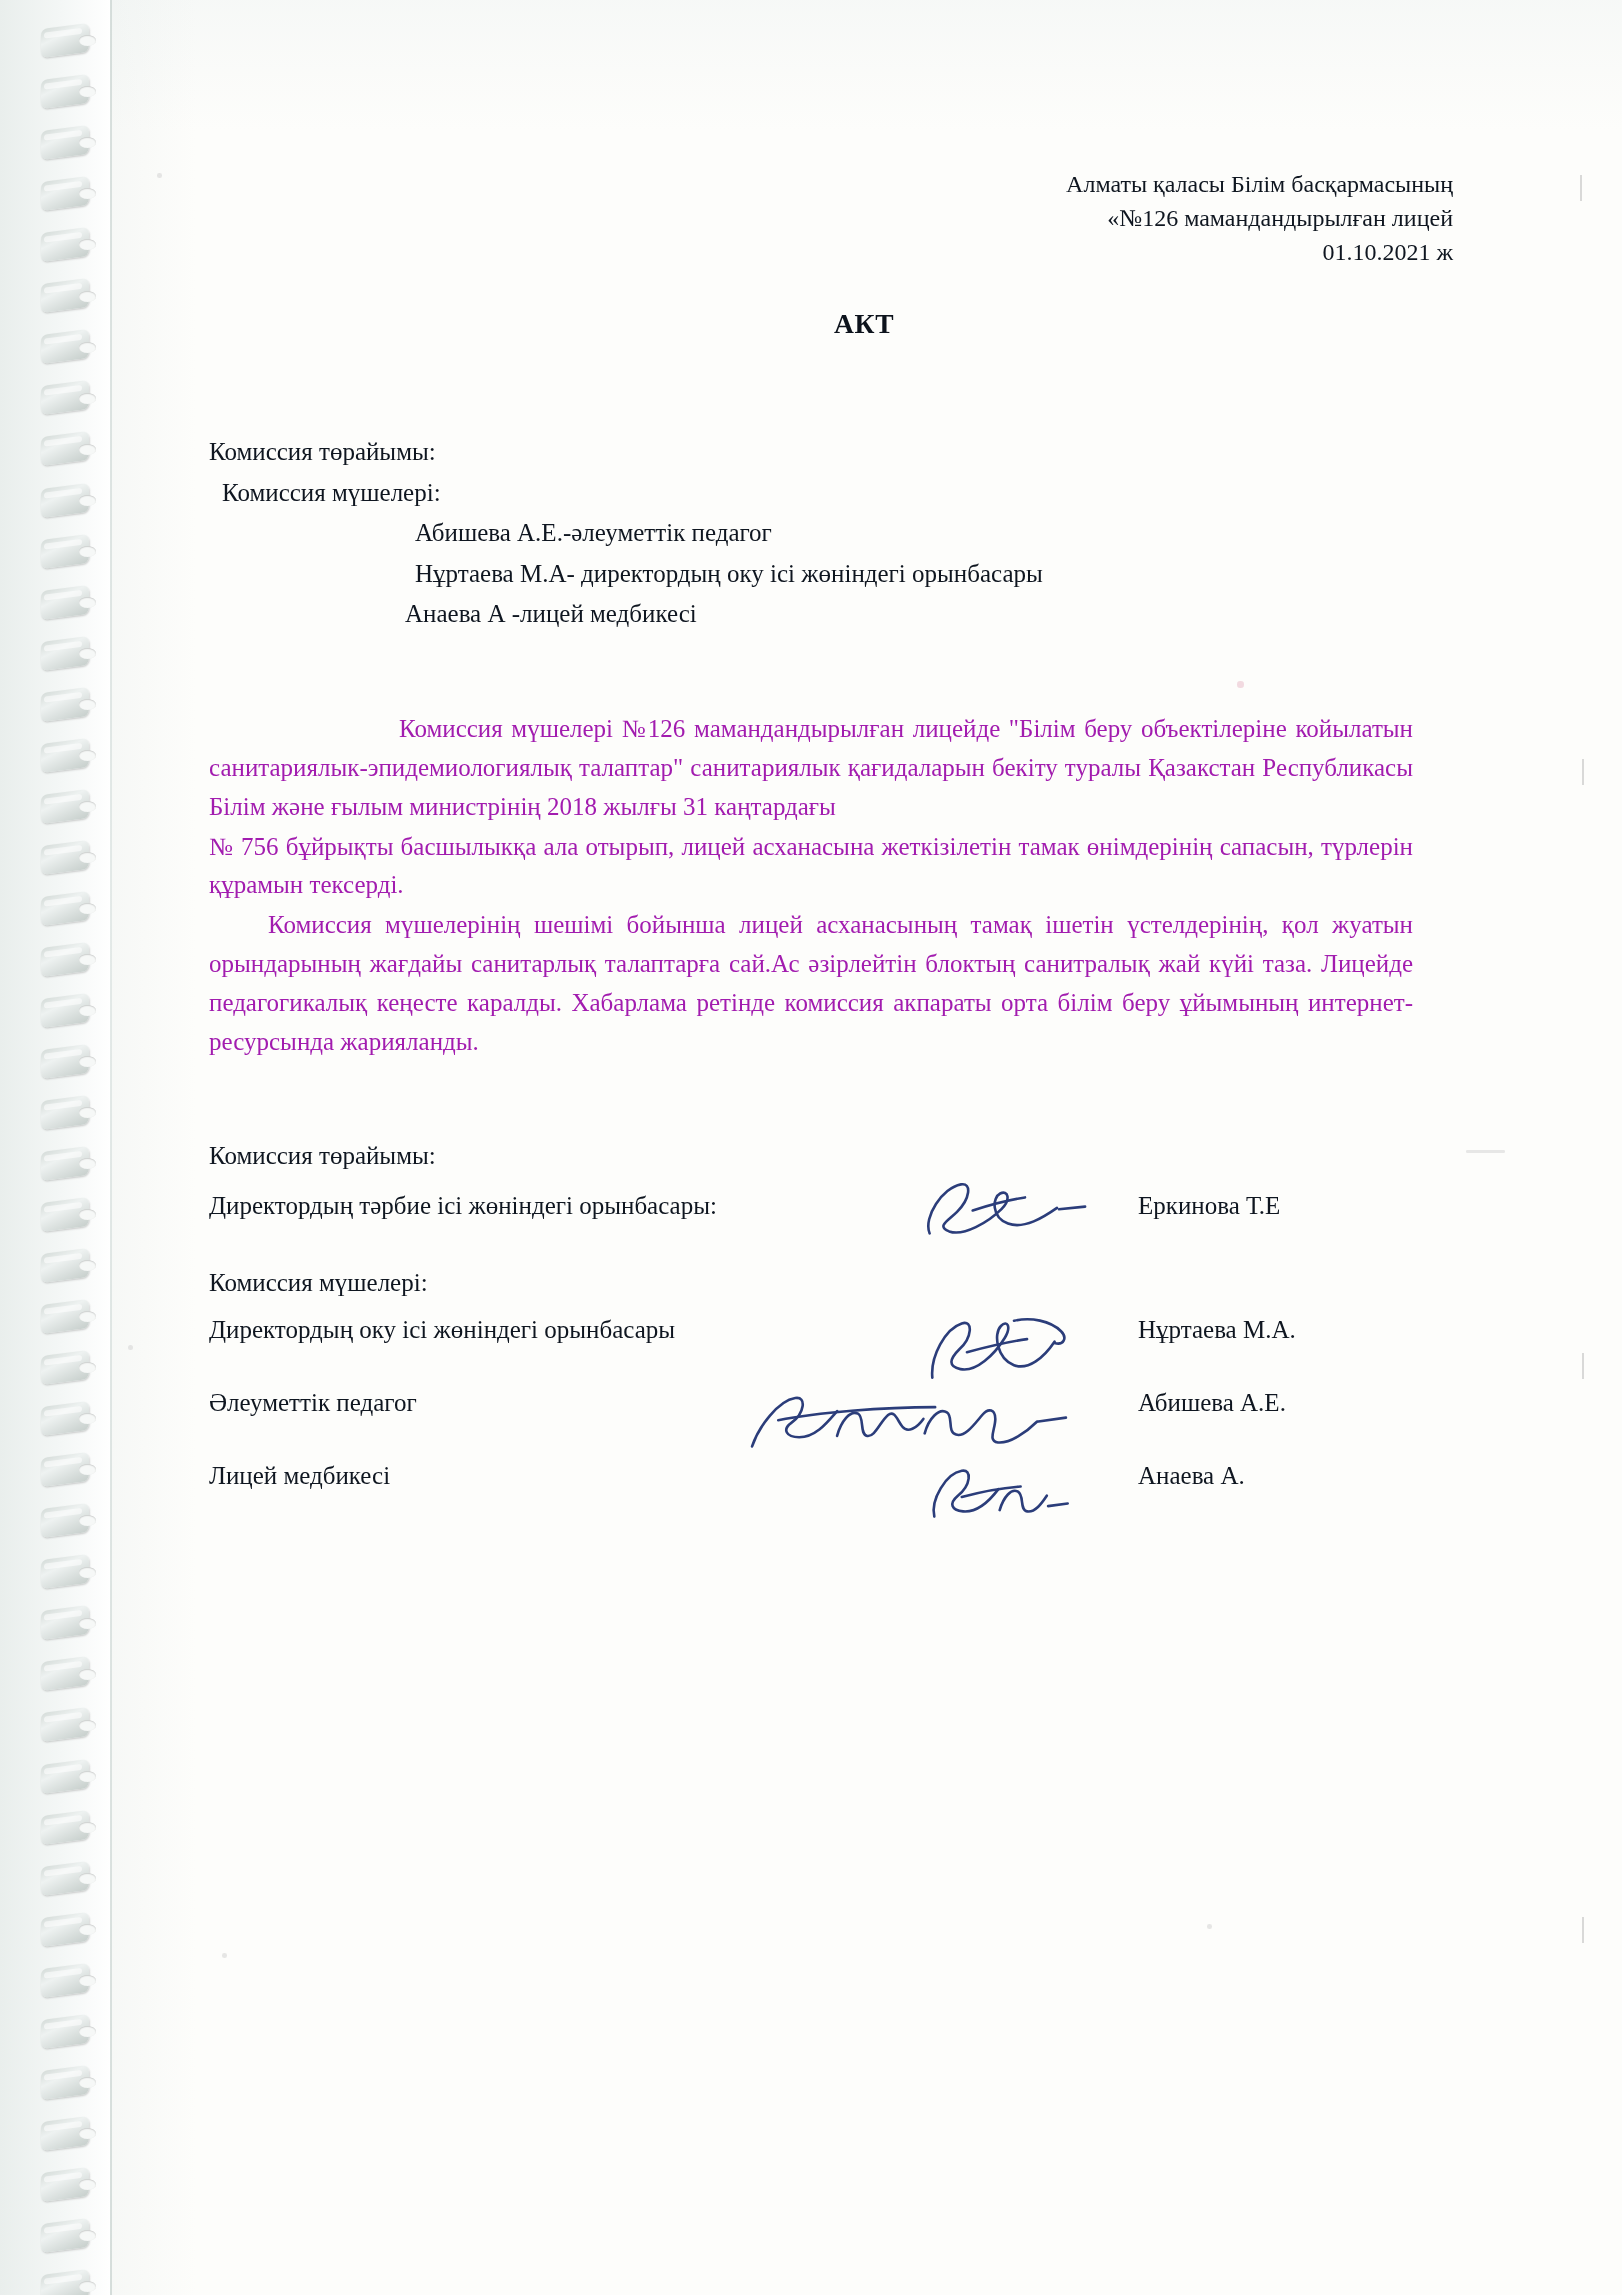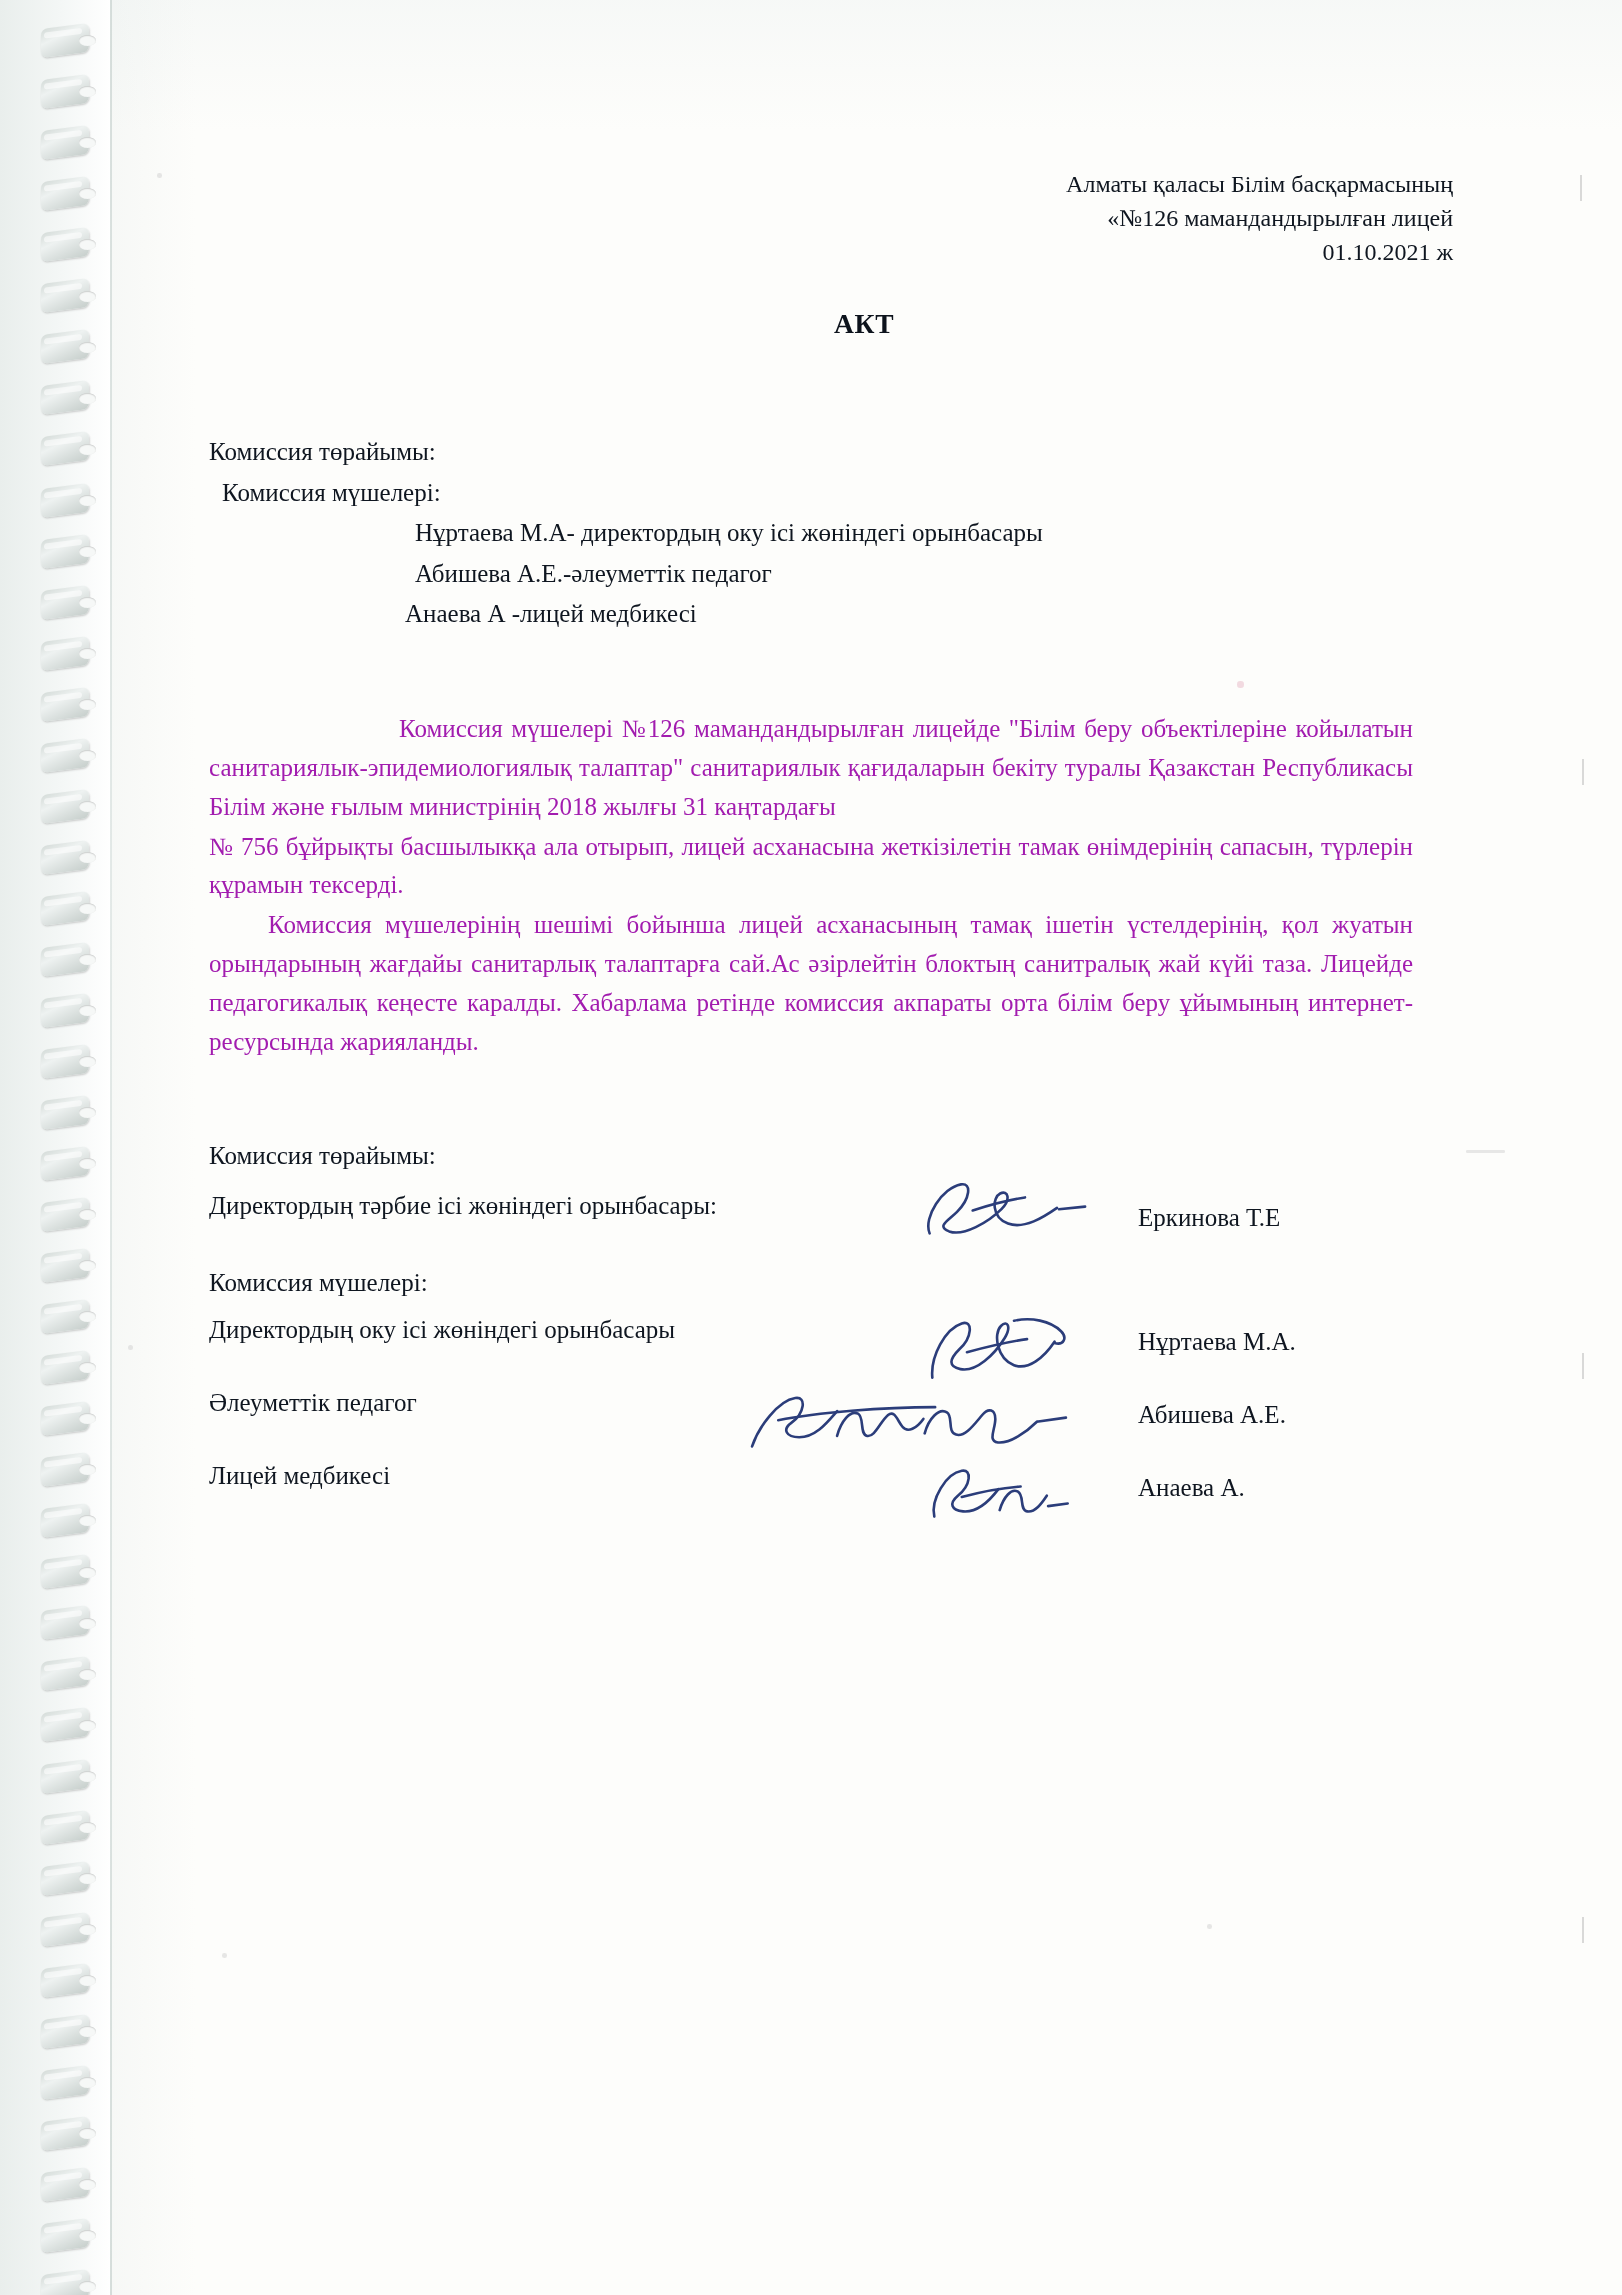--- a/index.html
+++ b/index.html
@@ -141,21 +141,21 @@
   }
   .sign-role {
     position: absolute;
     left: 0;
     top: 0;
     white-space: nowrap;
   }
   .sign-name {
     position: absolute;
     left: 929px;
-    top: 12px;
+    top: 0;
     white-space: nowrap;
   }
   .sign-head-label {
     margin-bottom: 22px;
   }
   .sign-members-label {
     margin: 3.9px 0 19.6px 0;
   }
 
   
@@ -287,22 +287,22 @@
       <div>Алматы қаласы Білім басқармасының</div>
       <div>«№126 мамандандырылған лицей</div>
       <div>01.10.2021 ж</div>
     </div>
 
     <div class="doc-title">АКТ</div>
 
     <div class="commission-head">
       <div>Комиссия төрайымы:</div>
       <div class="lead-space">Комиссия мүшелері:</div>
+      <div class="indent-2">Абишева А.Е.-әлеуметтік педагог</div>
       <div class="indent-2">Нұртаева М.А- директордың оку ісі жөніндегі орынбасары</div>
-      <div class="indent-2">Абишева А.Е.-әлеуметтік педагог</div>
       <div class="indent-3">Анаева А -лицей медбикесі</div>
     </div>
 
     <div class="body-text">
       <p class="para-indent">Комиссия мүшелері №126 мамандандырылған лицейде "Білім беру объектілеріне койылатын санитариялык-эпидемиологиялық талаптар" санитариялык қағидаларын бекіту туралы Қазакстан Республикасы Білім және ғылым министрінің 2018 жылғы 31 каңтардағы</p>
       <p>№ 756 бұйрықты басшылыкқа ала отырып,  лицей асханасына жеткізілетін тамак өнімдерінің сапасын, түрлерін құрамын тексерді.</p>
       <p class="para-indent-small">Комиссия мүшелерінің  шешімі бойынша лицей асханасының тамақ ішетін үстелдерінің, қол жуатын орындарының  жағдайы санитарлық талаптарға сай.Ас әзірлейтін блоктың санитралық жай күйі таза. Лицейде педагогикалық кеңесте каралды. Хабарлама ретінде комиссия акпараты орта білім беру ұйымының интернет-ресурсында жарияланды.</p>
     </div>
 
     <div class="sign-block">

